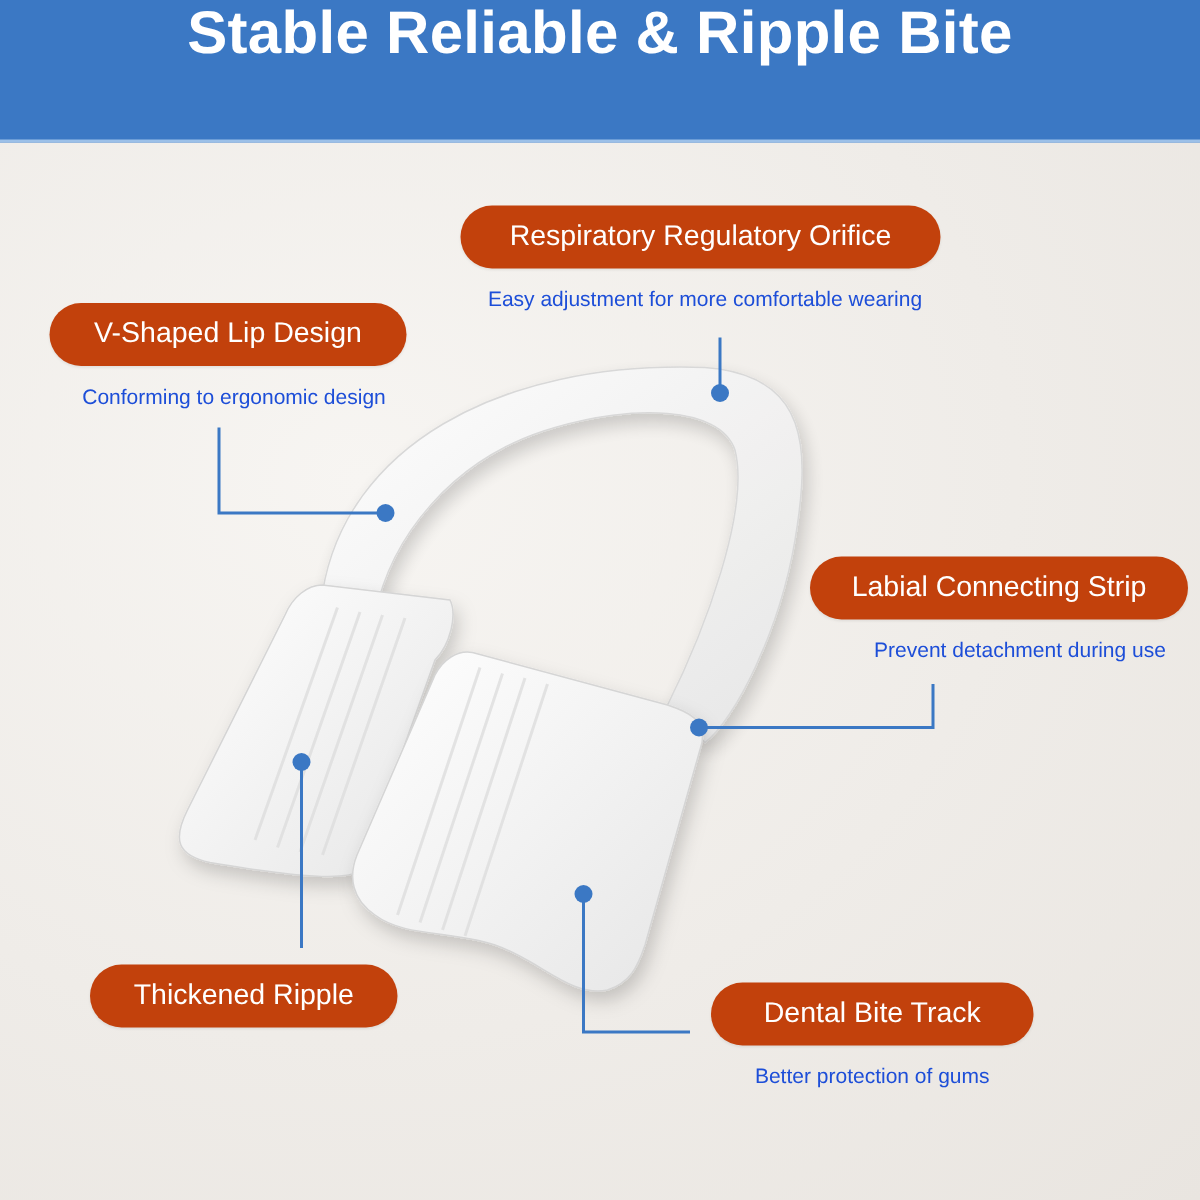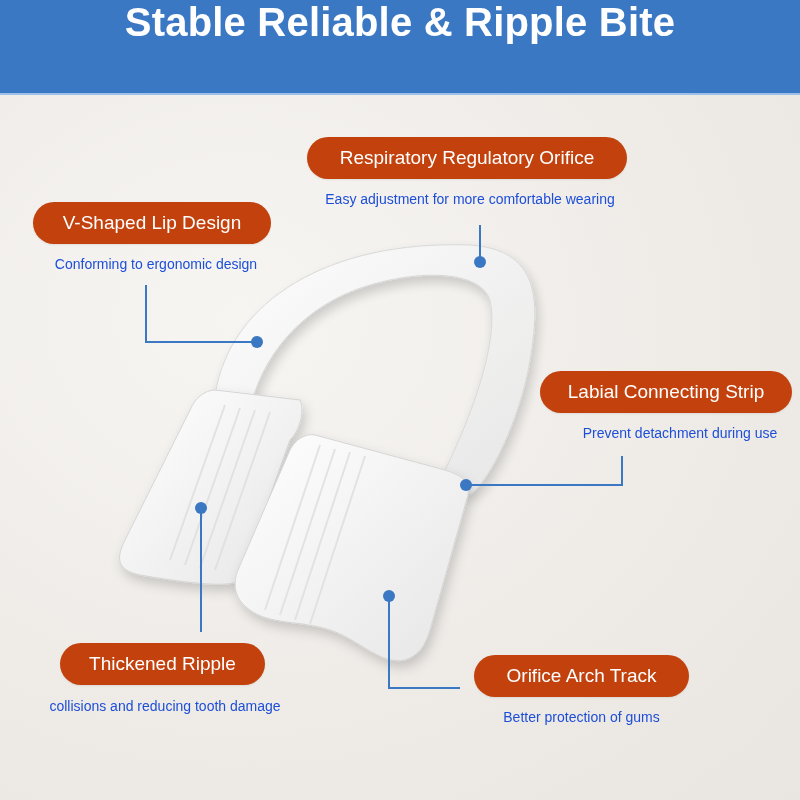--- a/index.html
+++ b/index.html
@@ -69,17 +69,16 @@
 <div class="desc" style="left:300px; top:188px; width:340px;">Easy adjustment for more comfortable wearing</div>
 
 <div class="pill" style="left:33px; top:202px; width:238px;">V-Shaped Lip Design</div>
 <div class="desc" style="left:21px; top:253px; width:270px;">Conforming to ergonomic design</div>
 
 <div class="pill" style="left:540px; top:371px; width:252px;">Labial Connecting Strip</div>
 <div class="desc" style="left:554px; top:422px; width:252px;">Prevent detachment during use</div>
 
 <div class="pill" style="left:60px; top:643px; width:205px;">Thickened Ripple</div>
 <div class="desc" style="left:30px; top:695px; width:270px;">
-  <div>collisions and reducing tooth damage</div>
 </div>
 
-<div class="pill" style="left:474px; top:655px; width:215px;">Orifice Arch Track</div>
+<div class="pill" style="left:474px; top:655px; width:215px;">Dental Bite Track</div>
 <div class="desc" style="left:474px; top:706px; width:215px;">Better protection of gums</div>
 
 </body></html>

